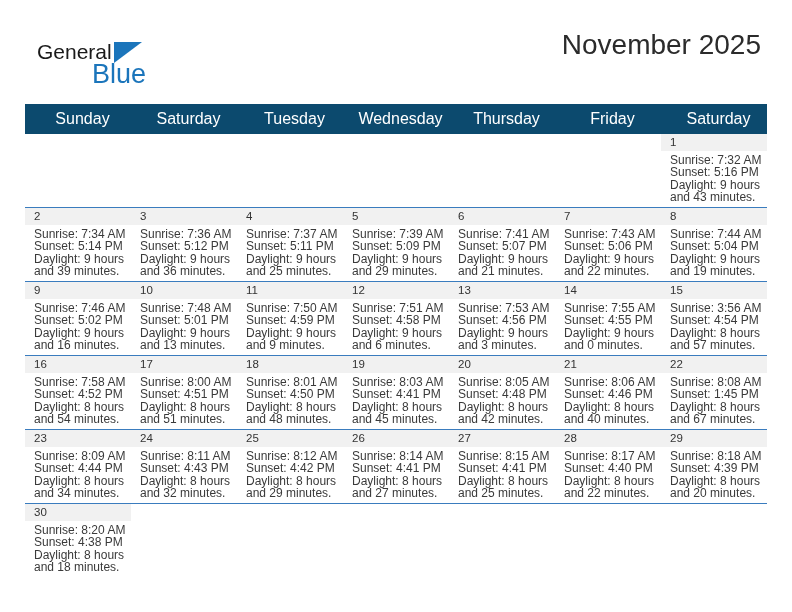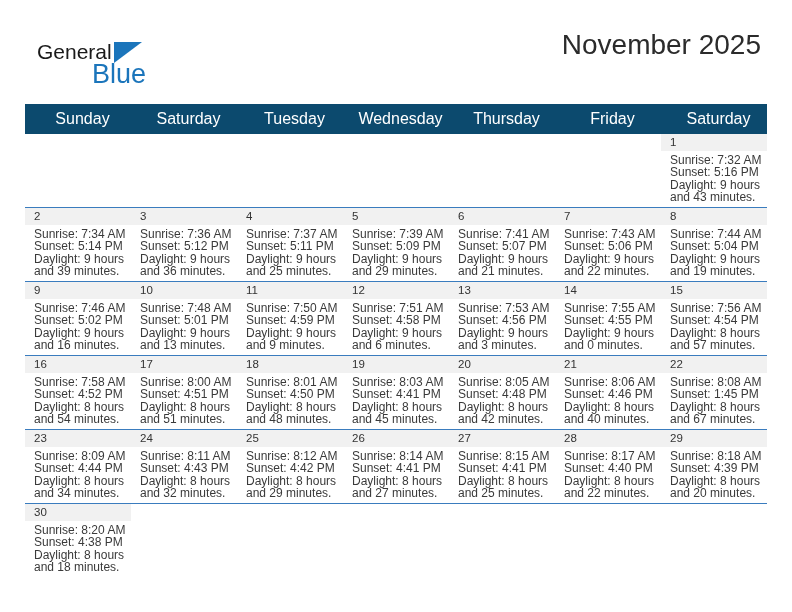--- a/index.html
+++ b/index.html
@@ -357,21 +357,21 @@
                 <div>Sunset: 4:55 PM</div>
                 <div>Daylight: 9 hours</div>
                 <div>and 0 minutes.</div>
               </div>
             </div>
           </td>
           <td>
             <div class="cell-inner">
               <div class="daynum-bar">15</div>
               <div class="info">
-                <div>Sunrise: 7:56 AM</div>
+                <div>Sunrise: 3:56 AM</div>
                 <div>Sunset: 4:54 PM</div>
                 <div>Daylight: 8 hours</div>
                 <div>and 57 minutes.</div>
               </div>
             </div>
           </td>
         </tr>
         <tr>
           <td>
             <div class="cell-inner">

